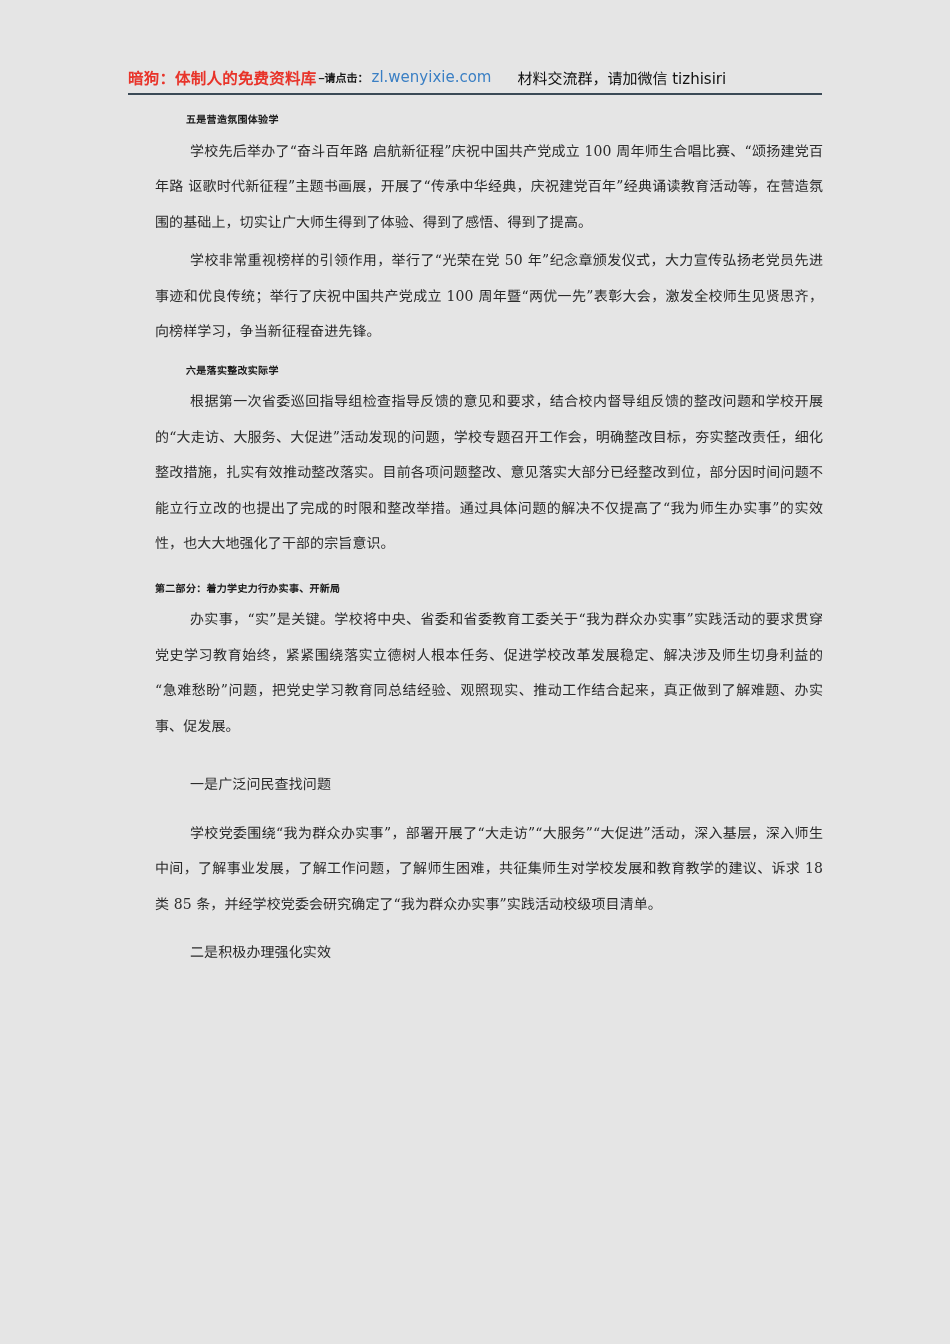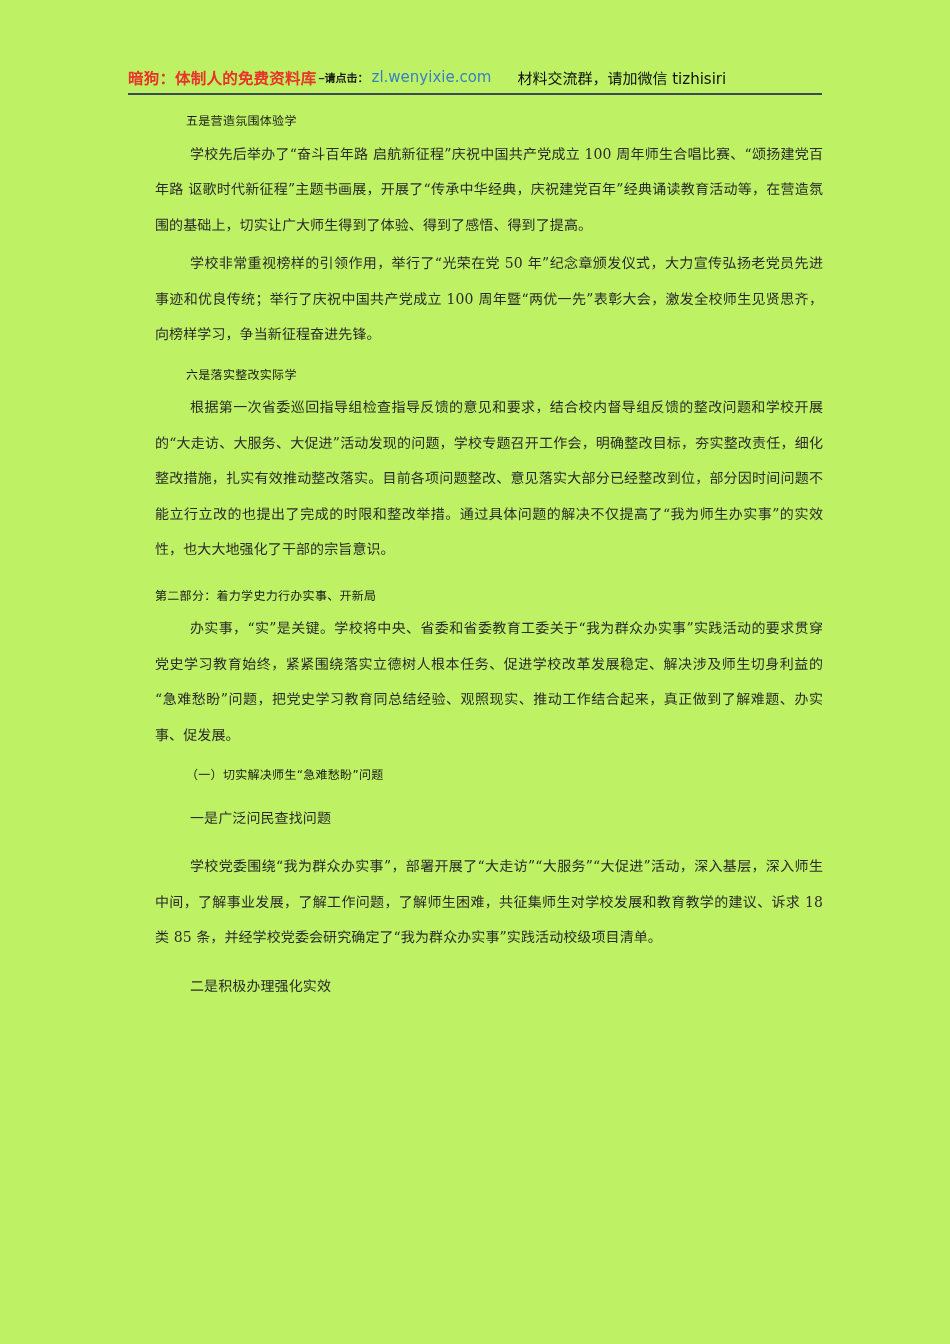--- a/index.html
+++ b/index.html
@@ -14,21 +14,21 @@
     overflow: hidden;
     font-family: "DejaVu Serif", "Liberation Serif", serif;
     color: #000000;
     position: relative;
   }
 
   .page {
     position: relative;
     width: 950px;
     height: 1344px;
-    background: #bef264;
+    background: #e5e5e5;
     box-sizing: border-box;
   }
 
   
   .promo-header {
     position: absolute;
     left: 128px;
     top: 62px;
     width: 694px;
     height: 30px;
@@ -75,22 +75,22 @@
   
   .doc-body {
     position: absolute;
     left: 155px;
     top: 112px;
     width: 668px;
   }
 
   .sec-heading {
     font-family: "DejaVu Sans", "Liberation Sans", sans-serif;
-    font-weight: 400;
-    font-size: 12px;
+    font-weight: 700;
+    font-size: 10px;
     color: #1a1a1a;
     text-indent: 31px;
     line-height: 1.55;
     margin: 0 0 6px 0;
     letter-spacing: 0.3px;
   }
   .sec-heading.part-heading {
     text-indent: 0px;
   }
   .sec-heading.sub-heading {
@@ -143,21 +143,20 @@
     <p class="para">根据第一次省委巡回指导组检查指导反馈的意见和要求，结合校内督导组反馈的整改问题和学校开展的“大走访、大服务、大促进”活动发现的问题，学校专题召开工作会，明确整改目标，夯实整改责任，细化整改措施，扎实有效推动整改落实。目前各项问题整改、意见落实大部分已经整改到位，部分因时间问题不能立行立改的也提出了完成的时限和整改举措。通过具体问题的解决不仅提高了“我为师生办实事”的实效性，也大大地强化了干部的宗旨意识。</p>
 
     <div class="spacer-md"></div>
 
     <div class="sec-heading part-heading">第二部分：着力学史力行办实事、开新局</div>
 
     <p class="para">办实事，“实”是关键。学校将中央、省委和省委教育工委关于“我为群众办实事”实践活动的要求贯穿党史学习教育始终，紧紧围绕落实立德树人根本任务、促进学校改革发展稳定、解决涉及师生切身利益的“急难愁盼”问题，把党史学习教育同总结经验、观照现实、推动工作结合起来，真正做到了解难题、办实事、促发展。</p>
 
     <div class="spacer-sm"></div>
 
-    <div class="sec-heading sub-heading">（一）切实解决师生“急难愁盼”问题</div>
 
     <div class="spacer-sm"></div>
 
     <p class="para short">一是广泛问民查找问题</p>
 
     <div class="spacer-sm"></div>
 
     <p class="para">学校党委围绕“我为群众办实事”，部署开展了“大走访”“大服务”“大促进”活动，深入基层，深入师生中间，了解事业发展，了解工作问题，了解师生困难，共征集师生对学校发展和教育教学的建议、诉求 18 类 85 条，并经学校党委会研究确定了“我为群众办实事”实践活动校级项目清单。</p>
 
     <div class="spacer-sm"></div>

